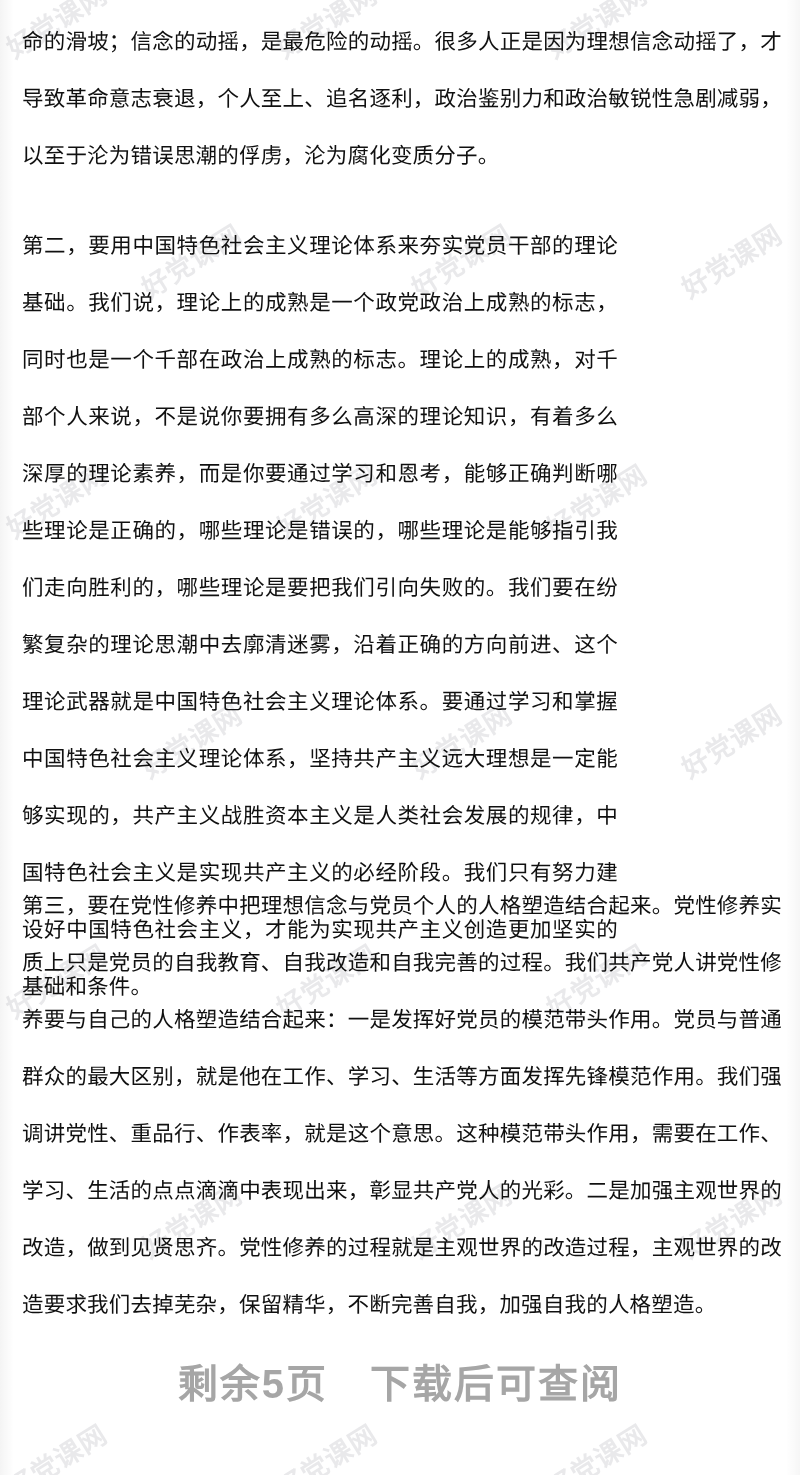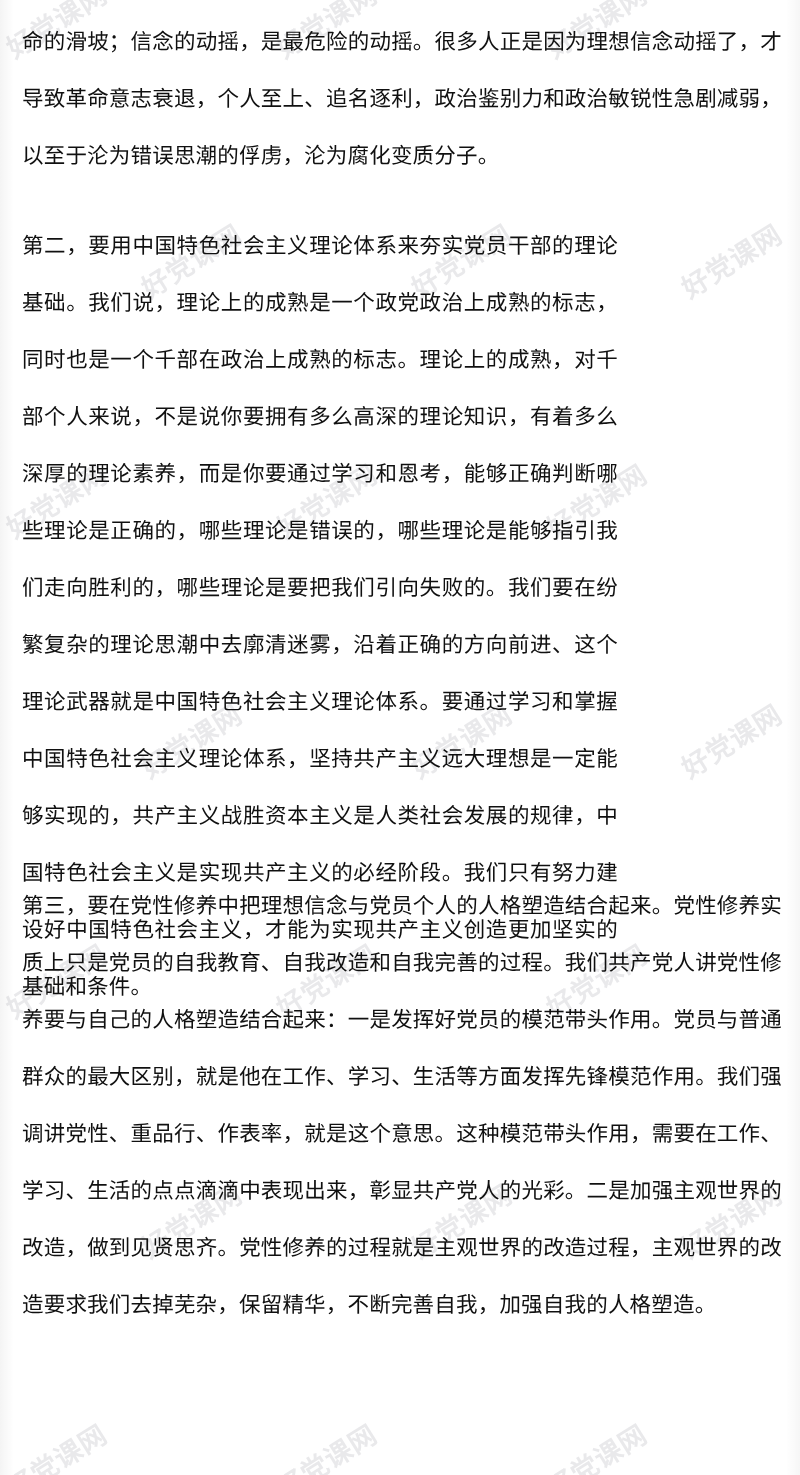--- a/index.html
+++ b/index.html
@@ -161,14 +161,17 @@
     <div id="para-2-wrap">
       <p class="para last-line-natural">第二，要用中国特色社会主义理论体系来夯实党员干部的理论基础。我们说，理论上的成熟是一个政党政治上成熟的标志，同时也是一个千部在政治上成熟的标志。理论上的成熟，对千部个人来说，不是说你要拥有多么高深的理论知识，有着多么深厚的理论素养，而是你要通过学习和恩考，能够正确判断哪些理论是正确的，哪些理论是错误的，哪些理论是能够指引我们走向胜利的，哪些理论是要把我们引向失败的。我们要在纷繁复杂的理论思潮中去廓清迷雾，沿着正确的方向前进、这个理论武器就是中国特色社会主义理论体系。要通过学习和掌握中国特色社会主义理论体系，坚持共产主义远大理想是一定能够实现的，共产主义战胜资本主义是人类社会发展的规律，中国特色社会主义是实现共产主义的必经阶段。我们只有努力建设好中国特色社会主义，才能为实现共产主义创造更加坚实的基础和条件。</p>
     </div>
 
     <div id="para-3-wrap">
       <p class="para last-line-natural">第三，要在党性修养中把理想信念与党员个人的人格塑造结合起来。党性修养实质上只是党员的自我教育、自我改造和自我完善的过程。我们共产党人讲党性修养要与自己的人格塑造结合起来：一是发挥好党员的模范带头作用。党员与普通群众的最大区别，就是他在工作、学习、生活等方面发挥先锋模范作用。我们强调讲党性、重品行、作表率，就是这个意思。这种模范带头作用，需要在工作、学习、生活的点点滴滴中表现出来，彰显共产党人的光彩。二是加强主观世界的改造，做到见贤思齐。党性修养的过程就是主观世界的改造过程，主观世界的改造要求我们去掉芜杂，保留精华，不断完善自我，加强自我的人格塑造。</p>
     </div>
 
   </div>
 
+  <div id="preview-footer">
+    <span class="footer-text">剩余5页　下载后可查阅</span>
+  </div>
 
 </div>
 
 </body></html>

